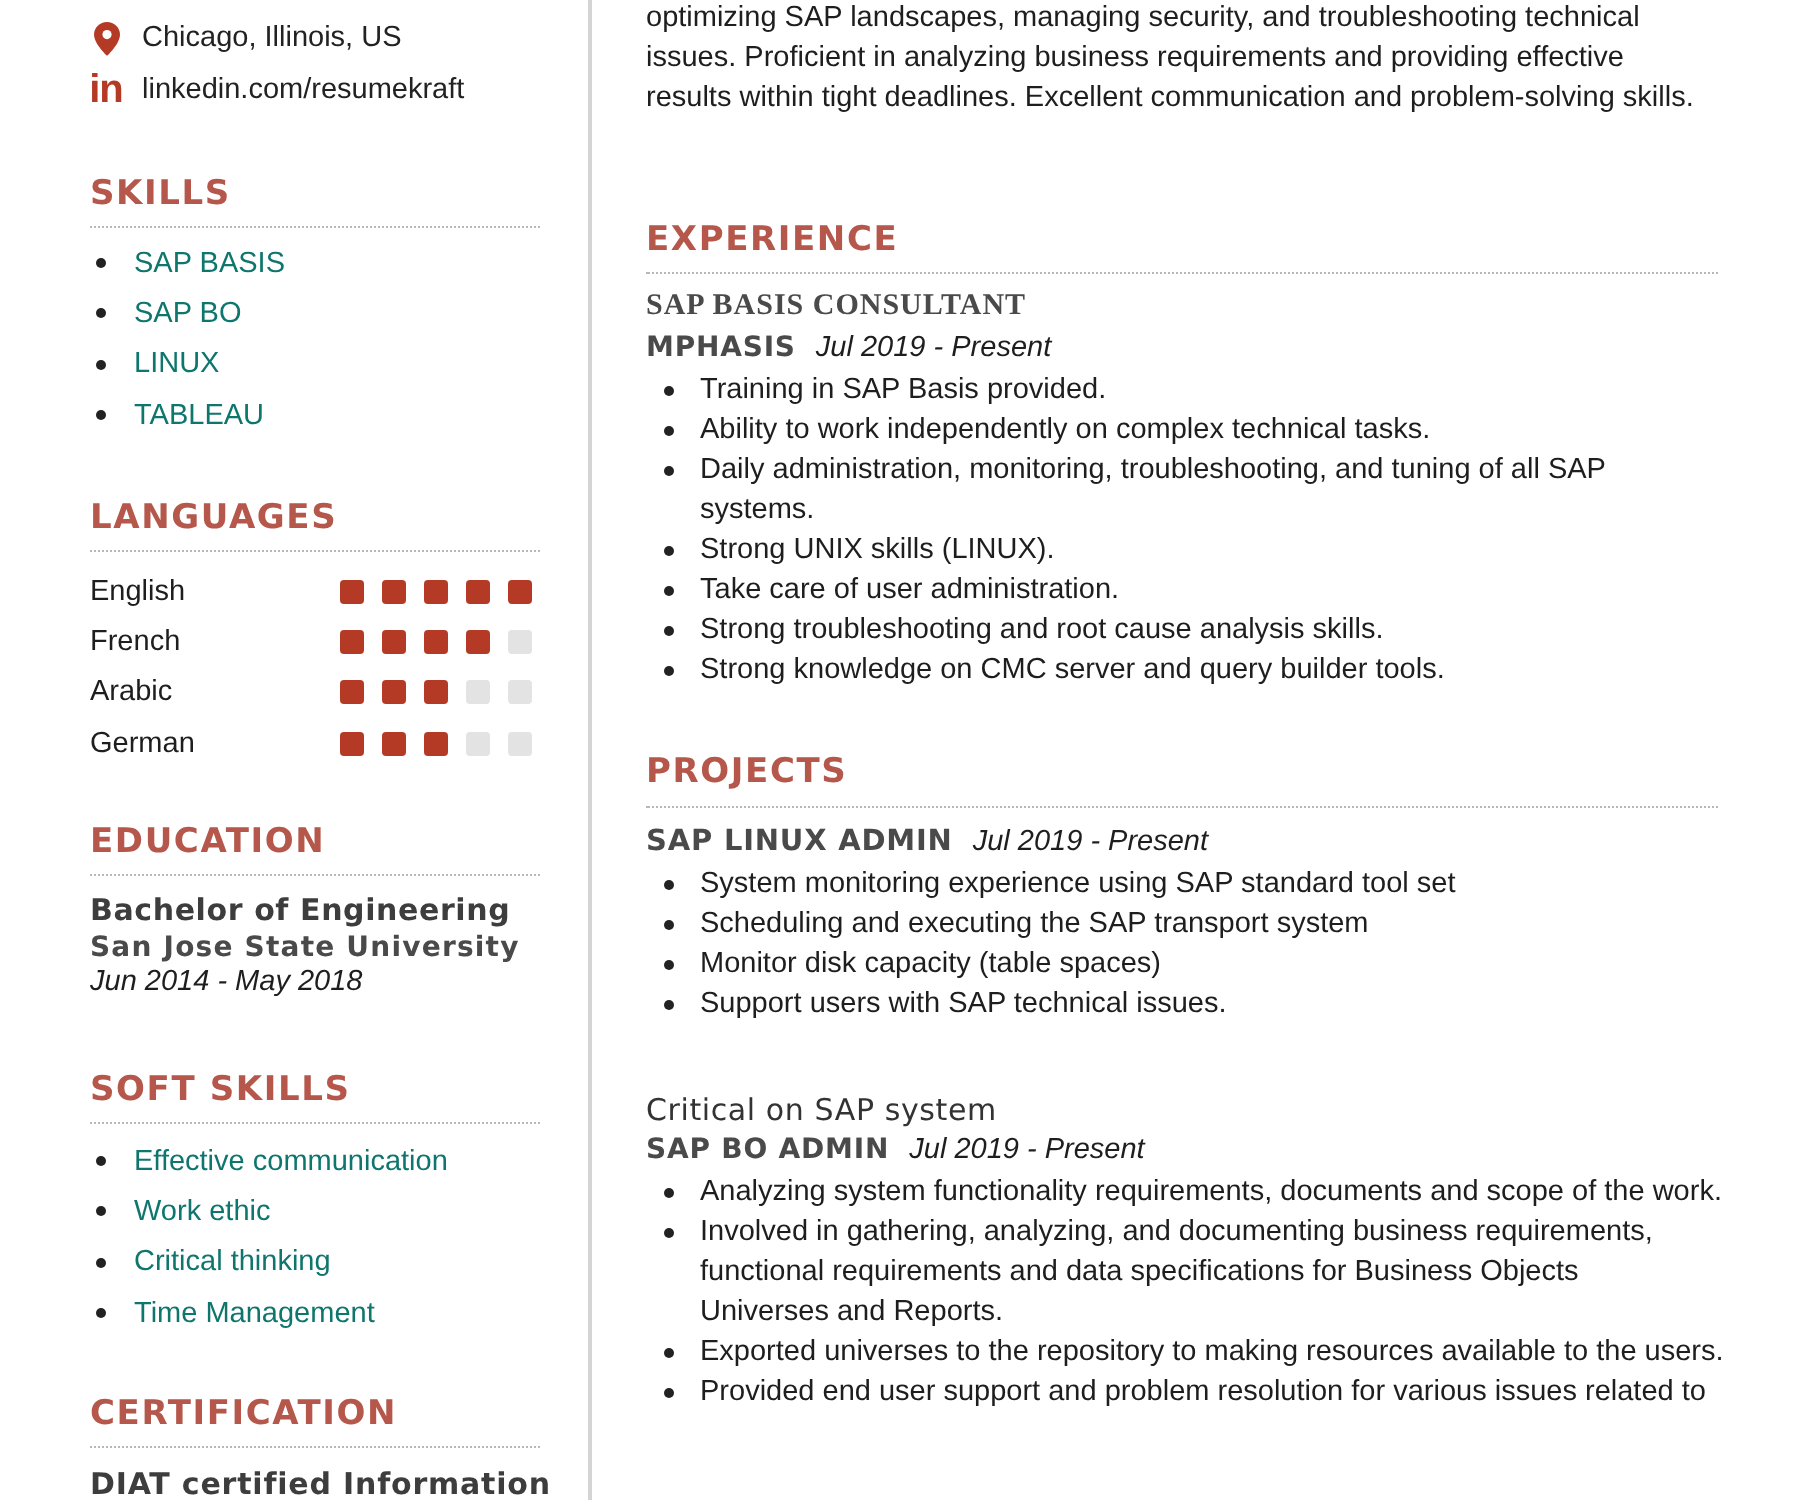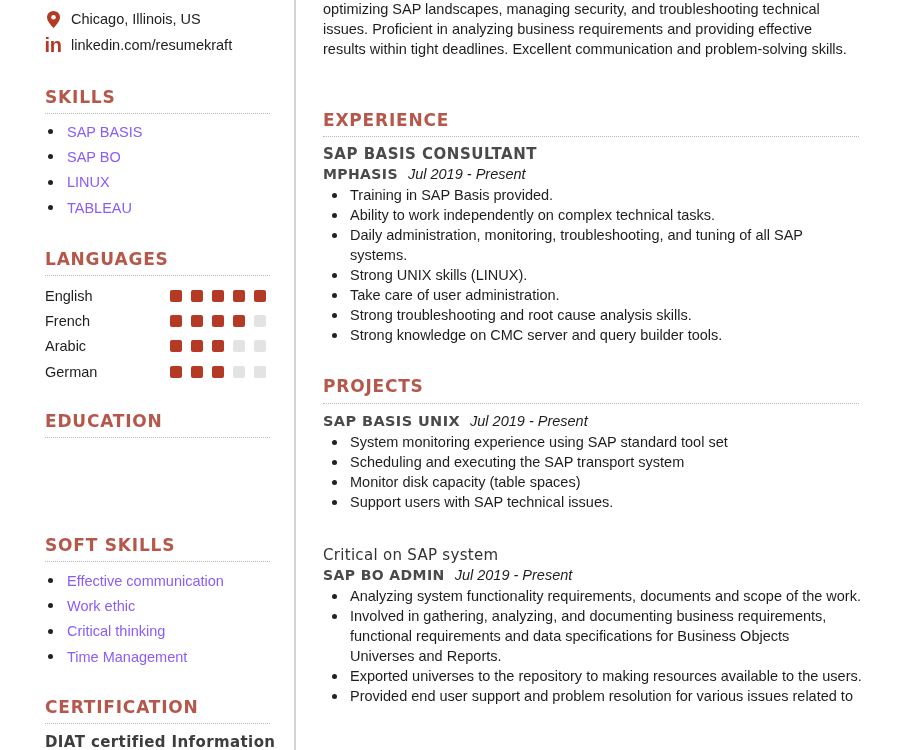--- a/index.html
+++ b/index.html
@@ -19,21 +19,21 @@
   .contact.loc { top: 11px; }
   .contact.li { top: 37px; }
   .li-icon { font-weight: bold; font-size: 20px; color: #b53a26; font-family: "Liberation Sans", sans-serif; letter-spacing: -0.5px; }
 
   .sec-title { position: absolute; font-size: 17px; font-weight: bold; color: #b5574a; letter-spacing: 0.8px; font-family: "DejaVu Sans", sans-serif; }
   .sec-rule { position: absolute; height: 0; border-top: 1px dotted #b8b8b8; }
 
   .left .sec-title { left: 45px; }
   .left .sec-rule { left: 45px; width: 225px; }
 
-  .bullets { position: absolute; left: 45px; list-style: none; font-size: 14.5px; color: #8b5cf6; }
+  .bullets { position: absolute; left: 45px; list-style: none; font-size: 14.5px; color: #0f766e; }
   .bullets li { height: 25.3px; display: flex; align-items: center; }
   .bullets li::before { content: ""; width: 5px; height: 5px; border-radius: 50%; background: #222; margin-right: 14px; margin-left: 3px; }
 
   .langs { position: absolute; left: 45px; top: 283px; width: 225px; }
   .lang-row { height: 25.3px; display: flex; align-items: center; justify-content: space-between; }
   .lang-name { font-size: 14.5px; color: #1e1e1e; }
   .dots { display: flex; gap: 9px; margin-right: 4px; }
   .dot { width: 12px; height: 12px; border-radius: 2px; background: #e3e3e3; }
   .dot.on { background: #b53a26; }
 
@@ -133,20 +133,25 @@
             <span class="dot on"></span>
             <span class="dot on"></span>
             <span class="dot"></span>
             <span class="dot"></span>
           </span>
       </div>
     </div>
 
     <div class="sec-title" style="top:411px;">EDUCATION</div>
     <div class="sec-rule" style="top:437px;"></div>
+    <div class="edu">
+      <div class="deg">Bachelor of Engineering</div>
+      <div class="school">San Jose State University</div>
+      <div class="dates">Jun 2014 - May 2018</div>
+    </div>
 
     <div class="sec-title" style="top:535px;">SOFT SKILLS</div>
     <div class="sec-rule" style="top:561px;"></div>
     <ul class="bullets" style="top:568px;">
       <li>Effective communication</li>
       <li>Work ethic</li>
       <li>Critical thinking</li>
       <li>Time Management</li>
     </ul>
 
@@ -158,40 +163,40 @@
   <div class="divider"></div>
 
   <div class="summary">
     <div>optimizing SAP landscapes, managing security, and troubleshooting technical</div>
     <div>issues. Proficient in analyzing business requirements and providing effective</div>
     <div>results within tight deadlines. Excellent communication and problem-solving skills.</div>
   </div>
 
   <div class="sec-title right-title" style="top:110px;">EXPERIENCE</div>
   <div class="sec-rule right-rule" style="top:136px;"></div>
-  <div class="job-title" style="top:145px;">SAP BASIS CONSULTANT</div>
+  <div class="job-title" style="top:145px;font-family:Liberation Serif, serif;">SAP BASIS CONSULTANT</div>
   <div class="job-sub" style="top:166px;text-align:center;">
     <span class="org">MPHASIS</span>
     <span class="date">Jul 2019 - Present</span>
   </div>
   <ul class="rbullets" style="top:185px;">
     <li>Training in SAP Basis provided.</li>
     <li>Ability to work independently on complex technical tasks.</li>
     <li style="padding-right:40px;">Daily administration, monitoring, troubleshooting, and tuning of all SAP systems.</li>
     <li>Strong UNIX skills (LINUX).</li>
     <li>Take care of user administration.</li>
     <li>Strong troubleshooting and root cause analysis skills.</li>
     <li>Strong knowledge on CMC server and query builder tools.</li>
   </ul>
 
   <div class="sec-title right-title" style="top:376px;">PROJECTS</div>
   <div class="sec-rule right-rule" style="top:403px;"></div>
 
   <div class="job-sub" style="top:413px;">
-    <span class="org" style="font-size:14.5px;">SAP BASIS UNIX</span>
+    <span class="org" style="font-size:14.5px;">SAP LINUX ADMIN</span>
     <span class="date">Jul 2019 - Present</span>
   </div>
   <ul class="rbullets" style="top:432px;">
     <li>System monitoring experience using SAP standard tool set</li>
     <li>Scheduling and executing the SAP transport system</li>
     <li>Monitor disk capacity (table spaces)</li>
     <li>Support users with SAP technical issues.</li>
   </ul>
 
   <div class="job-title plain" style="top:546px;">Critical on SAP system</div>

